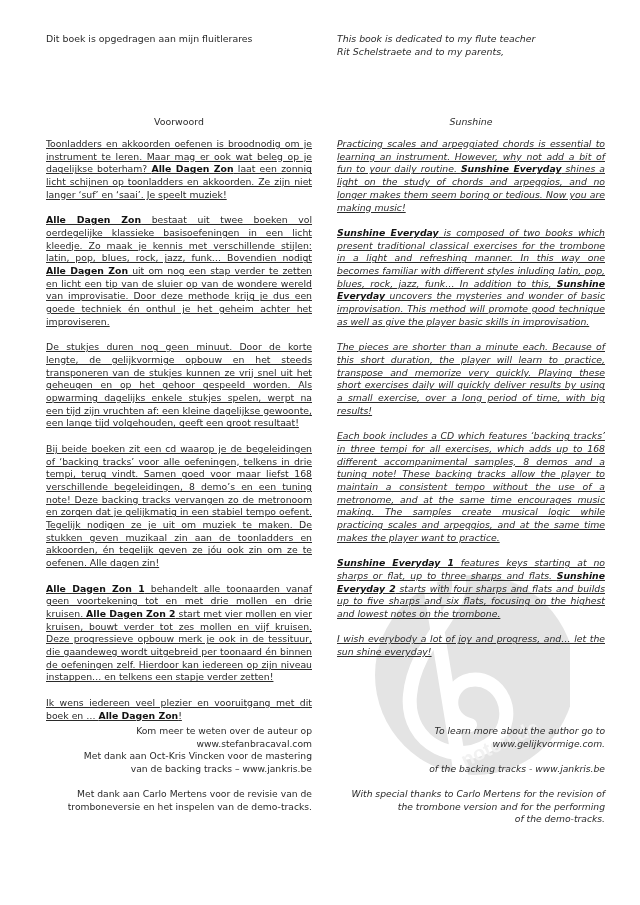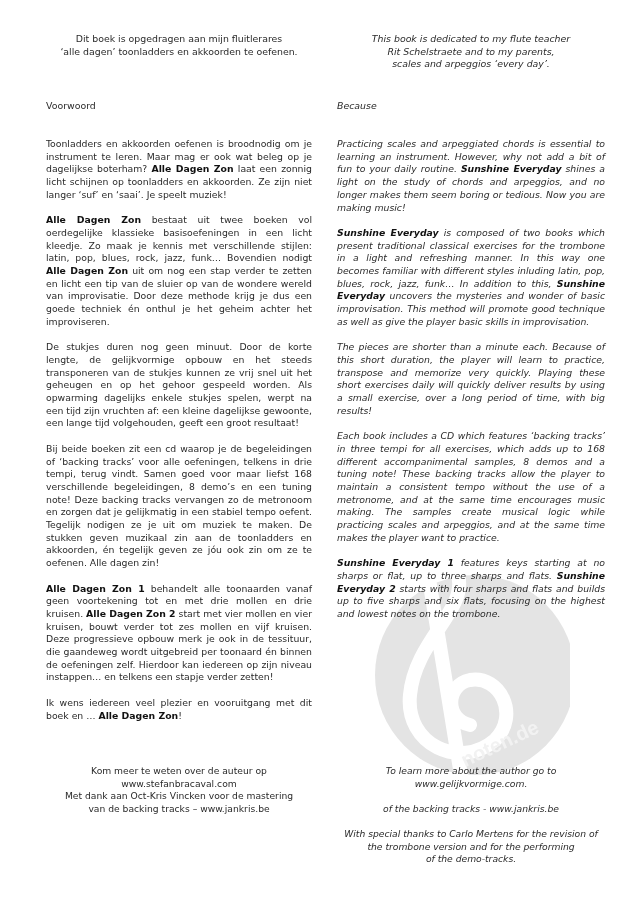--- a/index.html
+++ b/index.html
@@ -1,82 +1,85 @@
 <!DOCTYPE html>
 <html><head>
 <meta charset="utf-8">
 <style>
   html, body { margin: 0; padding: 0; background: #ffffff; }
   body { width: 640px; height: 905px; position: relative; overflow: hidden;
          font-family: "DejaVu Sans", sans-serif; color: #2a2a2a; }
   .col { position: absolute; top: 0; }
   .col-nl { left: 46px; width: 266px; }
   .col-en { left: 337px; width: 268px; }
-  .dedication { position: absolute; top: 33px; width: 100%; text-align: center;
+  .dedication { position: absolute; top: 33px; width: 100%; text-align: left;
                 font-size: 9.4px; line-height: 12.6px; }
-  .heading { position: absolute; top: 100px; width: 100%; 
+  .heading { position: absolute; top: 116px; width: 100%; text-align: center;
              font-size: 9.4px; }
   .body { position: absolute; top: 138px; width: 100%; text-align: justify;
           font-size: 9.3px; line-height: 12.7px; }
-  .body p { margin: 0 0 12.7px 0; }
-  .footer { position: absolute; top: 765px; width: 100%; text-align: center;
+  .body p { margin: 0 0 12.7px 0; text-decoration: underline; }
+  .footer { position: absolute; top: 725px; width: 100%; text-align: right;
             font-size: 9.2px; line-height: 12.6px; }
   .footer p { margin: 0 0 12.6px 0; }
   .italic { font-style: italic; }
   b { font-weight: bold; color: #111; }
   .watermark { position: absolute; left: 370px; top: 555px; width: 200px; height: 250px; }
 </style>
 </head>
 <body>
 
 <svg class="watermark" viewBox="0 0 200 250">
   <circle cx="105" cy="120" r="100" fill="#e4e4e4"></circle>
   <g fill="none" stroke="#ffffff" stroke-linecap="round">
     <path d="M95 245 L60 30 C55 5 80 -5 88 20 C98 55 45 85 40 140 C35 190 90 215 125 185 C150 160 130 120 100 125 C75 130 75 165 100 170" stroke-width="14"></path>
   </g>
   <text x="90" y="200" fill="#f2f2f2" font-size="20" font-weight="bold" font-family="Liberation Sans, sans-serif" transform="rotate(-25 120 195)">noten.de</text>
 </svg>
 
 <div class="col col-nl">
   <div class="dedication">
     <div>Dit boek is opgedragen aan mijn fluitlerares</div>
-    <div>‘alle dagen’ toonladders en akkoorden te oefenen.</div>
   </div>
   <div class="heading">Voorwoord</div>
   <div class="body">
       <p>Toonladders en akkoorden oefenen is broodnodig om je instrument te leren. Maar mag er ook wat beleg op je dagelijkse boterham? <b>Alle Dagen Zon</b> laat een zonnig licht schijnen op toonladders en akkoorden. Ze zijn niet langer ‘suf’ en ‘saai’.  Je speelt muziek!</p>
       <p><b>Alle Dagen Zon</b> bestaat uit twee boeken vol oerdegelijke klassieke basisoefeningen in een licht kleedje. Zo maak je kennis met verschillende stijlen: latin, pop, blues, rock, jazz, funk… Bovendien nodigt <b>Alle Dagen Zon</b> uit om nog een stap verder te zetten en licht een tip van de sluier op van de wondere wereld van improvisatie. Door deze methode krijg je dus een goede techniek én onthul je het geheim achter het improviseren.</p>
       <p>De stukjes duren nog geen minuut. Door de korte lengte, de gelijkvormige opbouw en het steeds transponeren van de stukjes kunnen ze vrij snel uit het geheugen en op het gehoor gespeeld worden. Als opwarming dagelijks enkele stukjes spelen, werpt na een tijd zijn vruchten af: een kleine dagelijkse gewoonte, een lange tijd volgehouden, geeft een groot resultaat!</p>
       <p>Bij beide boeken zit een cd waarop je de begeleidingen of ‘backing tracks’ voor alle oefeningen, telkens in drie tempi, terug vindt. Samen goed voor maar liefst 168 verschillende begeleidingen, 8 demo’s en een tuning note! Deze backing tracks vervangen zo de metronoom en zorgen dat je gelijkmatig in een stabiel tempo oefent. Tegelijk nodigen ze je uit om muziek te maken. De stukken geven muzikaal zin aan de toonladders en akkoorden, én tegelijk geven ze jóu ook zin om ze te oefenen. Alle dagen zin!</p>
       <p><b>Alle Dagen Zon 1</b> behandelt alle toonaarden vanaf geen voortekening tot en met drie mollen en drie kruisen. <b>Alle Dagen Zon 2</b> start met vier mollen en vier kruisen, bouwt verder tot zes mollen en vijf kruisen. Deze progressieve opbouw merk je ook in de tessituur, die gaandeweg wordt uitgebreid per toonaard én binnen de oefeningen zelf. Hierdoor kan iedereen op zijn niveau instappen… en telkens een stapje verder zetten!</p>
       <p>Ik wens iedereen veel plezier en vooruitgang met dit boek en … <b>Alle Dagen Zon</b>!</p>
     </div>
   <div class="footer">
     <p>
       <span>Kom meer te weten over de auteur op</span><br>
       <span>www.stefanbracaval.com</span><br>
       <span>Met dank aan Oct-Kris Vincken voor de mastering</span><br>
       <span>van de backing tracks – www.jankris.be</span>
     </p>
+    <p>
+      <span>Met dank aan Carlo Mertens voor de revisie van de</span><br>
+      <span>tromboneversie en het inspelen van de demo-tracks.</span>
+    </p>
   </div>
 </div>
 
 <div class="col col-en italic">
   <div class="dedication">
     <div>This book is dedicated to my flute teacher</div>
     <div>Rit Schelstraete and to my parents,</div>
-    <div>scales and arpeggios ‘every day’.</div>
   </div>
-  <div class="heading">Because</div>
+  <div class="heading">Sunshine</div>
   <div class="body">
       <p>Practicing scales and arpeggiated chords is essential to learning an instrument. However, why not add a bit of fun to your daily routine. <b>Sunshine Everyday</b> shines a light on the study of chords and arpeggios, and no longer makes them seem boring or tedious. Now you are making music!</p>
       <p><b>Sunshine Everyday</b> is composed of two books which present traditional classical exercises for the trombone in a light and refreshing manner. In this way one becomes familiar with different styles inluding latin, pop, blues, rock, jazz, funk… In addition to this, <b>Sunshine Everyday</b> uncovers the mysteries and wonder of basic improvisation. This method will promote good technique as well as give the player basic skills in improvisation.</p>
       <p>The pieces are shorter than a minute each. Because of this short duration, the player will learn to practice, transpose and memorize very quickly. Playing these short exercises daily will quickly deliver results by using a small exercise, over a long period of time, with big results!</p>
       <p>Each book includes a CD which features ‘backing tracks’ in three tempi for all exercises, which adds up to 168 different accompanimental samples, 8 demos and a tuning note! These backing tracks allow the player to maintain a consistent tempo without the use of a metronome, and at the same time encourages music making. The samples create musical logic while practicing scales and arpeggios, and at the same time makes the player want to practice.</p>
       <p><b>Sunshine Everyday 1</b> features keys starting at no sharps or flat, up to three sharps and flats. <b>Sunshine Everyday 2</b> starts with four sharps and flats and builds up to five sharps and six flats, focusing on the highest and lowest notes on the trombone.</p>
+      <p>I wish everybody a lot of joy and progress, and… let the sun shine everyday!</p>
     </div>
   <div class="footer">
     <p>
       <span>To learn more about the author go to</span><br>
       <span>www.gelijkvormige.com.</span><br>
       <br>
       <span>of the backing tracks - www.jankris.be</span>
     </p>
     <p>
       <span>With special thanks to Carlo Mertens for the revision of</span><br>

